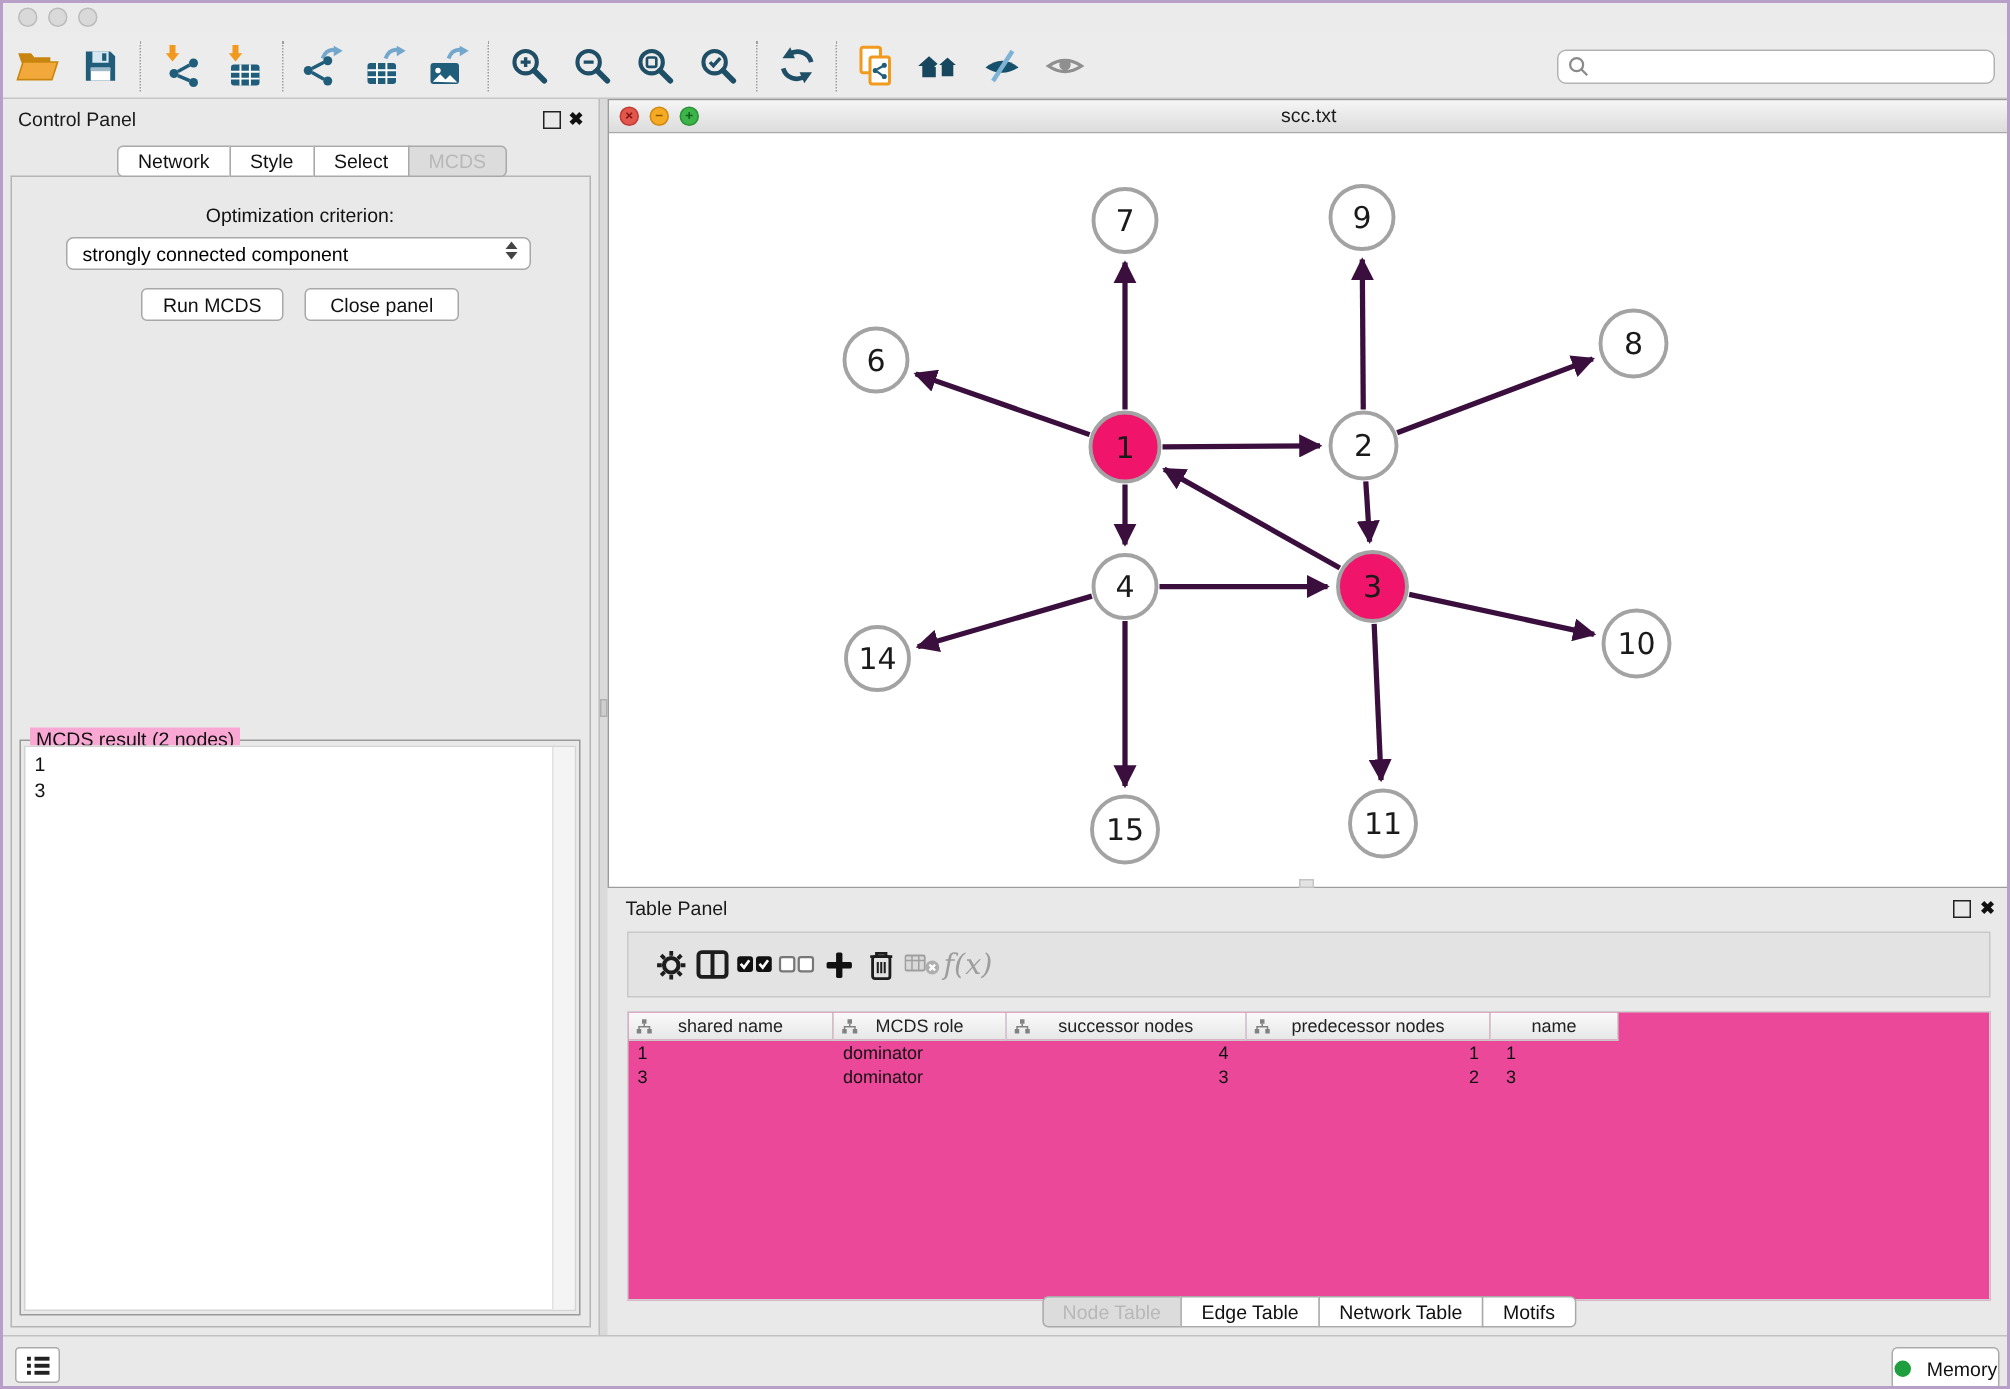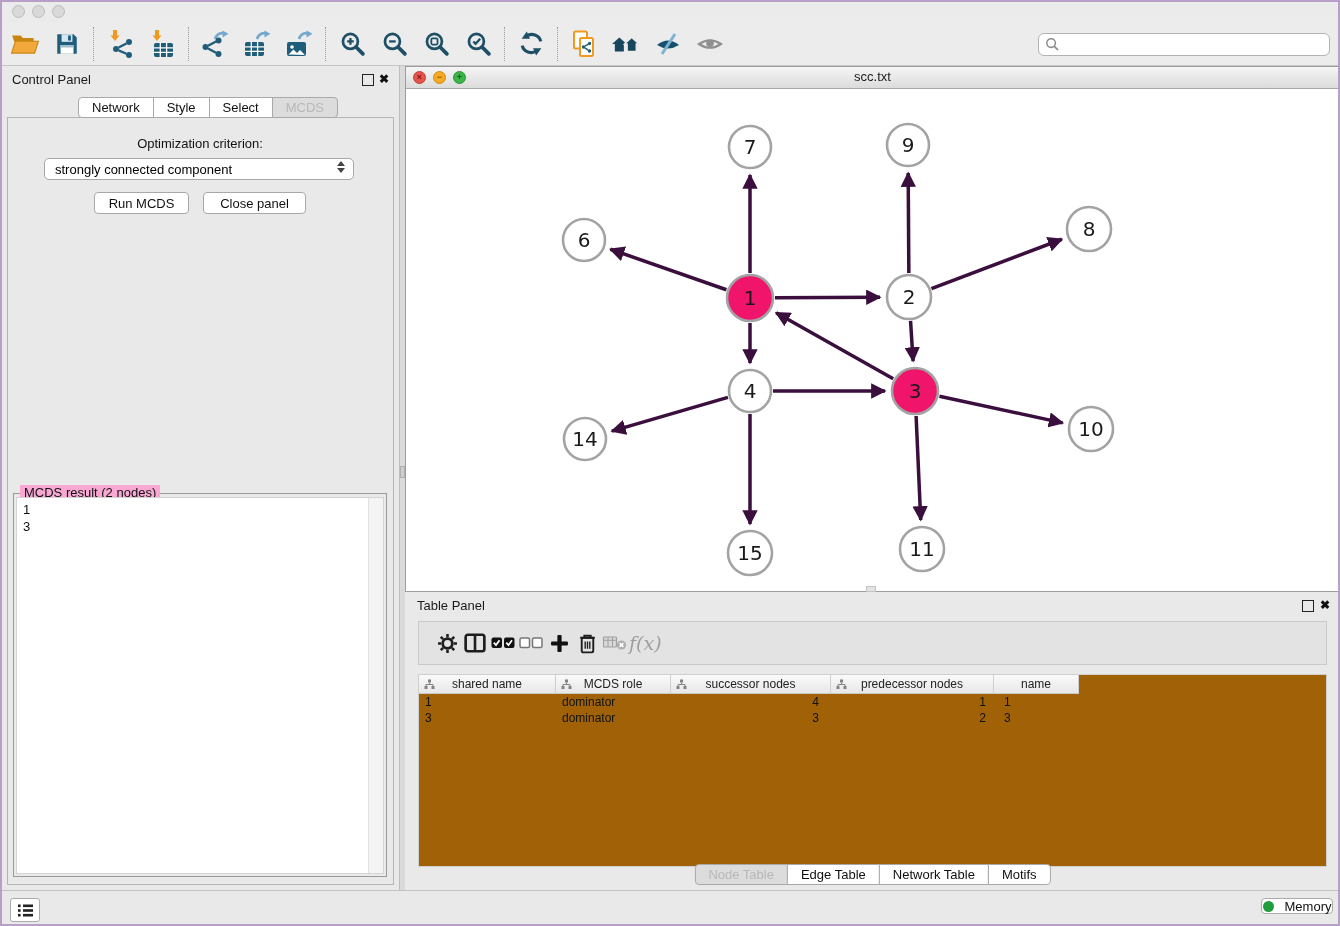--- a/index.html
+++ b/index.html
@@ -75,40 +75,40 @@
   
   .vhandle{position:absolute;left:400px;top:466px;width:5px;height:12px;background:#cfcfcf;border:1px solid #b0b0b0;box-sizing:border-box;}
   .hhandle{position:absolute;left:866px;top:586px;width:10px;height:6px;background:#e3e3e3;border:1px solid #c4c4c4;box-sizing:border-box;}
 
   
   .table-panel{position:absolute;left:405px;top:592px;width:935px;height:298px;background:#e9e9e9;}
   .tp-toolbar{position:absolute;left:13px;top:29px;width:909px;height:44px;background:#e3e3e3;
               border:1px solid #c9c9c9;box-sizing:border-box;display:flex;align-items:center;padding-left:14px;}
   .tp-ico{display:flex;align-items:center;justify-content:center;width:28px;height:30px;}
   .fx-label{font-family:"DejaVu Serif","Liberation Serif",serif;font-style:italic;font-size:19px;color:#9d9d9d;}
-  .tbl{position:absolute;left:13px;top:82px;width:909px;height:193px;background:#a16207;border:1px solid #cfcfcf;
+  .tbl{position:absolute;left:13px;top:82px;width:909px;height:193px;background:#ec4899;border:1px solid #cfcfcf;
        box-sizing:border-box;overflow:hidden;}
   .tbl-head{display:flex;height:19px;}
   .hcell{position:relative;background:linear-gradient(#fafafa,#e7e7e7);border-right:1px solid #cfcfcf;
          border-bottom:1px solid #c9c9c9;box-sizing:border-box;display:flex;align-items:center;justify-content:center;
          font-size:12px;color:#222;flex:0 0 auto;}
   .hcell svg{position:absolute;left:5px;top:4px;}
   .trow{display:flex;height:16px;align-items:center;font-size:12px;color:#111;}
   .tcell{flex:0 0 auto;box-sizing:border-box;white-space:nowrap;overflow:hidden;}
   .c0{width:137px;}.c1{width:115px;}.c2{width:160px;}.c3{width:163px;}.c4{width:85px;}
   .al6{padding-left:6px;text-align:left;}.ar12{padding-right:12px;text-align:right;}
   .ar8{padding-right:8px;text-align:right;}.al10{padding-left:10px;text-align:left;}
   .tp-tabs{left:50%;transform:translateX(-50%);top:272px;}
 
   
   .statusbar{position:absolute;left:0;top:890px;width:100%;height:36px;background:#e9e9e9;border-top:1px solid #c2c2c2;box-sizing:border-box;}
   .sb-btn{position:absolute;background:#fff;border:1px solid #ababab;border-radius:3px;display:flex;
           align-items:center;justify-content:center;box-sizing:border-box;}
   .list-btn{left:10px;top:7px;width:30px;height:24px;}
-  .mem-btn{left:1261px;top:7px;width:72px;height:16px;font-size:13px;color:#111;gap:11px;border-radius:4px;}
+  .mem-btn{left:1261px;top:7px;width:72px;height:29px;font-size:13px;color:#111;gap:11px;border-radius:4px;}
   .mem-dot{width:11px;height:11px;border-radius:50%;background:#1e9e3e;display:inline-block;}
 </style>
 </head>
 <body>
 
 <div class="root">
 
   <div class="titlebar">
     <div class="traffic inactive" style="left:12px"></div>
     <div class="traffic inactive" style="left:32px"></div>

